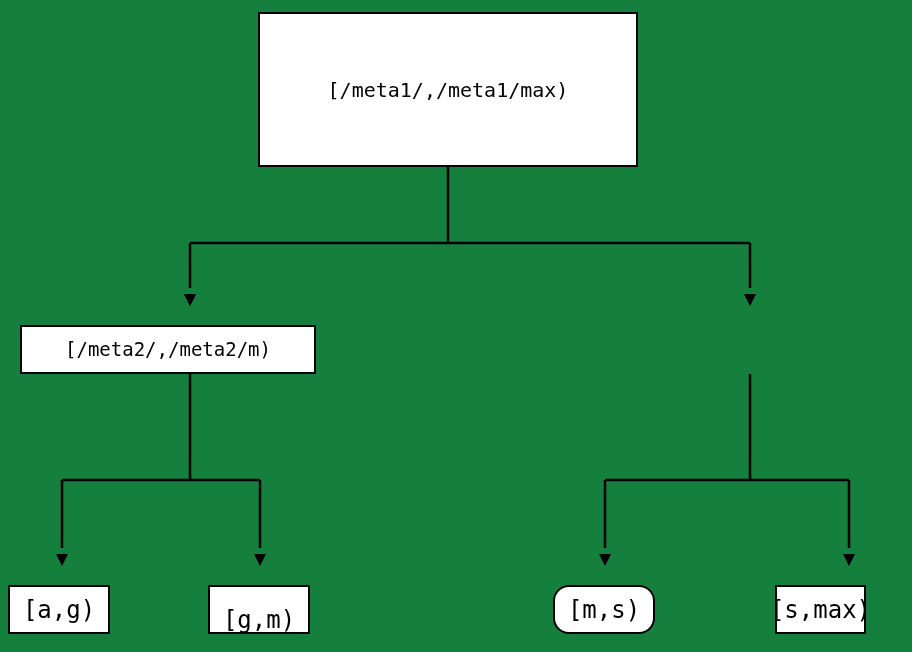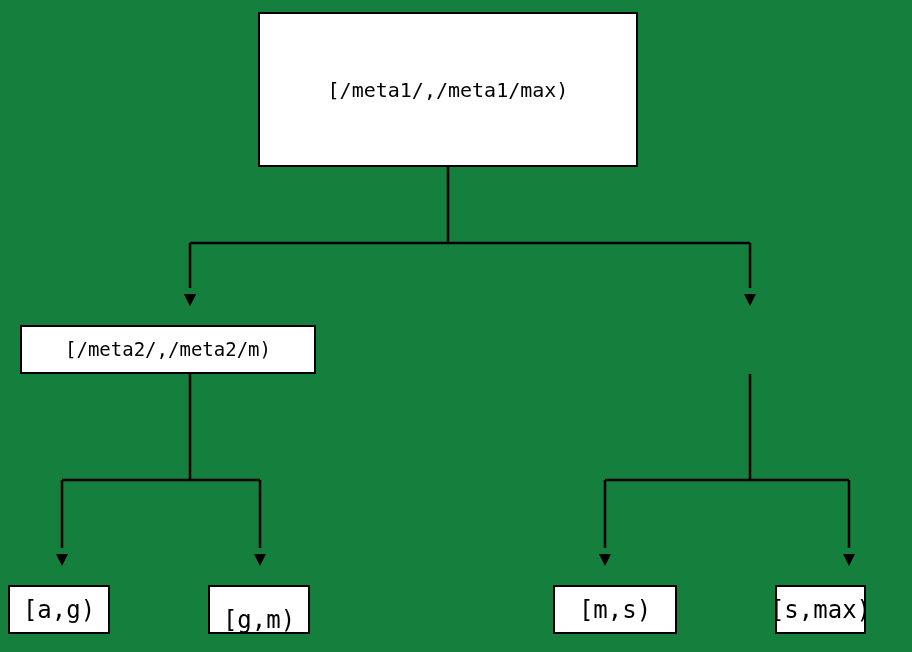--- a/index.html
+++ b/index.html
@@ -62,21 +62,21 @@
   .node-l2-right { left: 580px; width: 313px; }
 
   
   .node-leaf {
     top: 585px;
     height: 49px;
   }
   .node-leaf .node-label { font-size: 24px; }
   .node-leaf-1 { left: 8px;   width: 102px; }
   .node-leaf-2 { left: 208px; width: 102px; align-items: flex-end; }
-  .node-leaf-3 { left: 553px; width: 124px; }
+  .node-leaf-3 { left: 553px; width: 102px; border-radius: 16px; }
   .node-leaf-4 { left: 775px; width: 91px; }
 </style>
 </head>
 <body>
 
 <div id="canvas">
 
   <svg id="edge-layer" viewBox="0 0 912 652" width="912" height="652" xmlns="http://www.w3.org/2000/svg">
     <defs>
       <marker id="arrow-down" viewBox="0 0 12 11" refX="6" refY="0" markerWidth="12" markerHeight="11" markerUnits="userSpaceOnUse" orient="auto-start-reverse">

